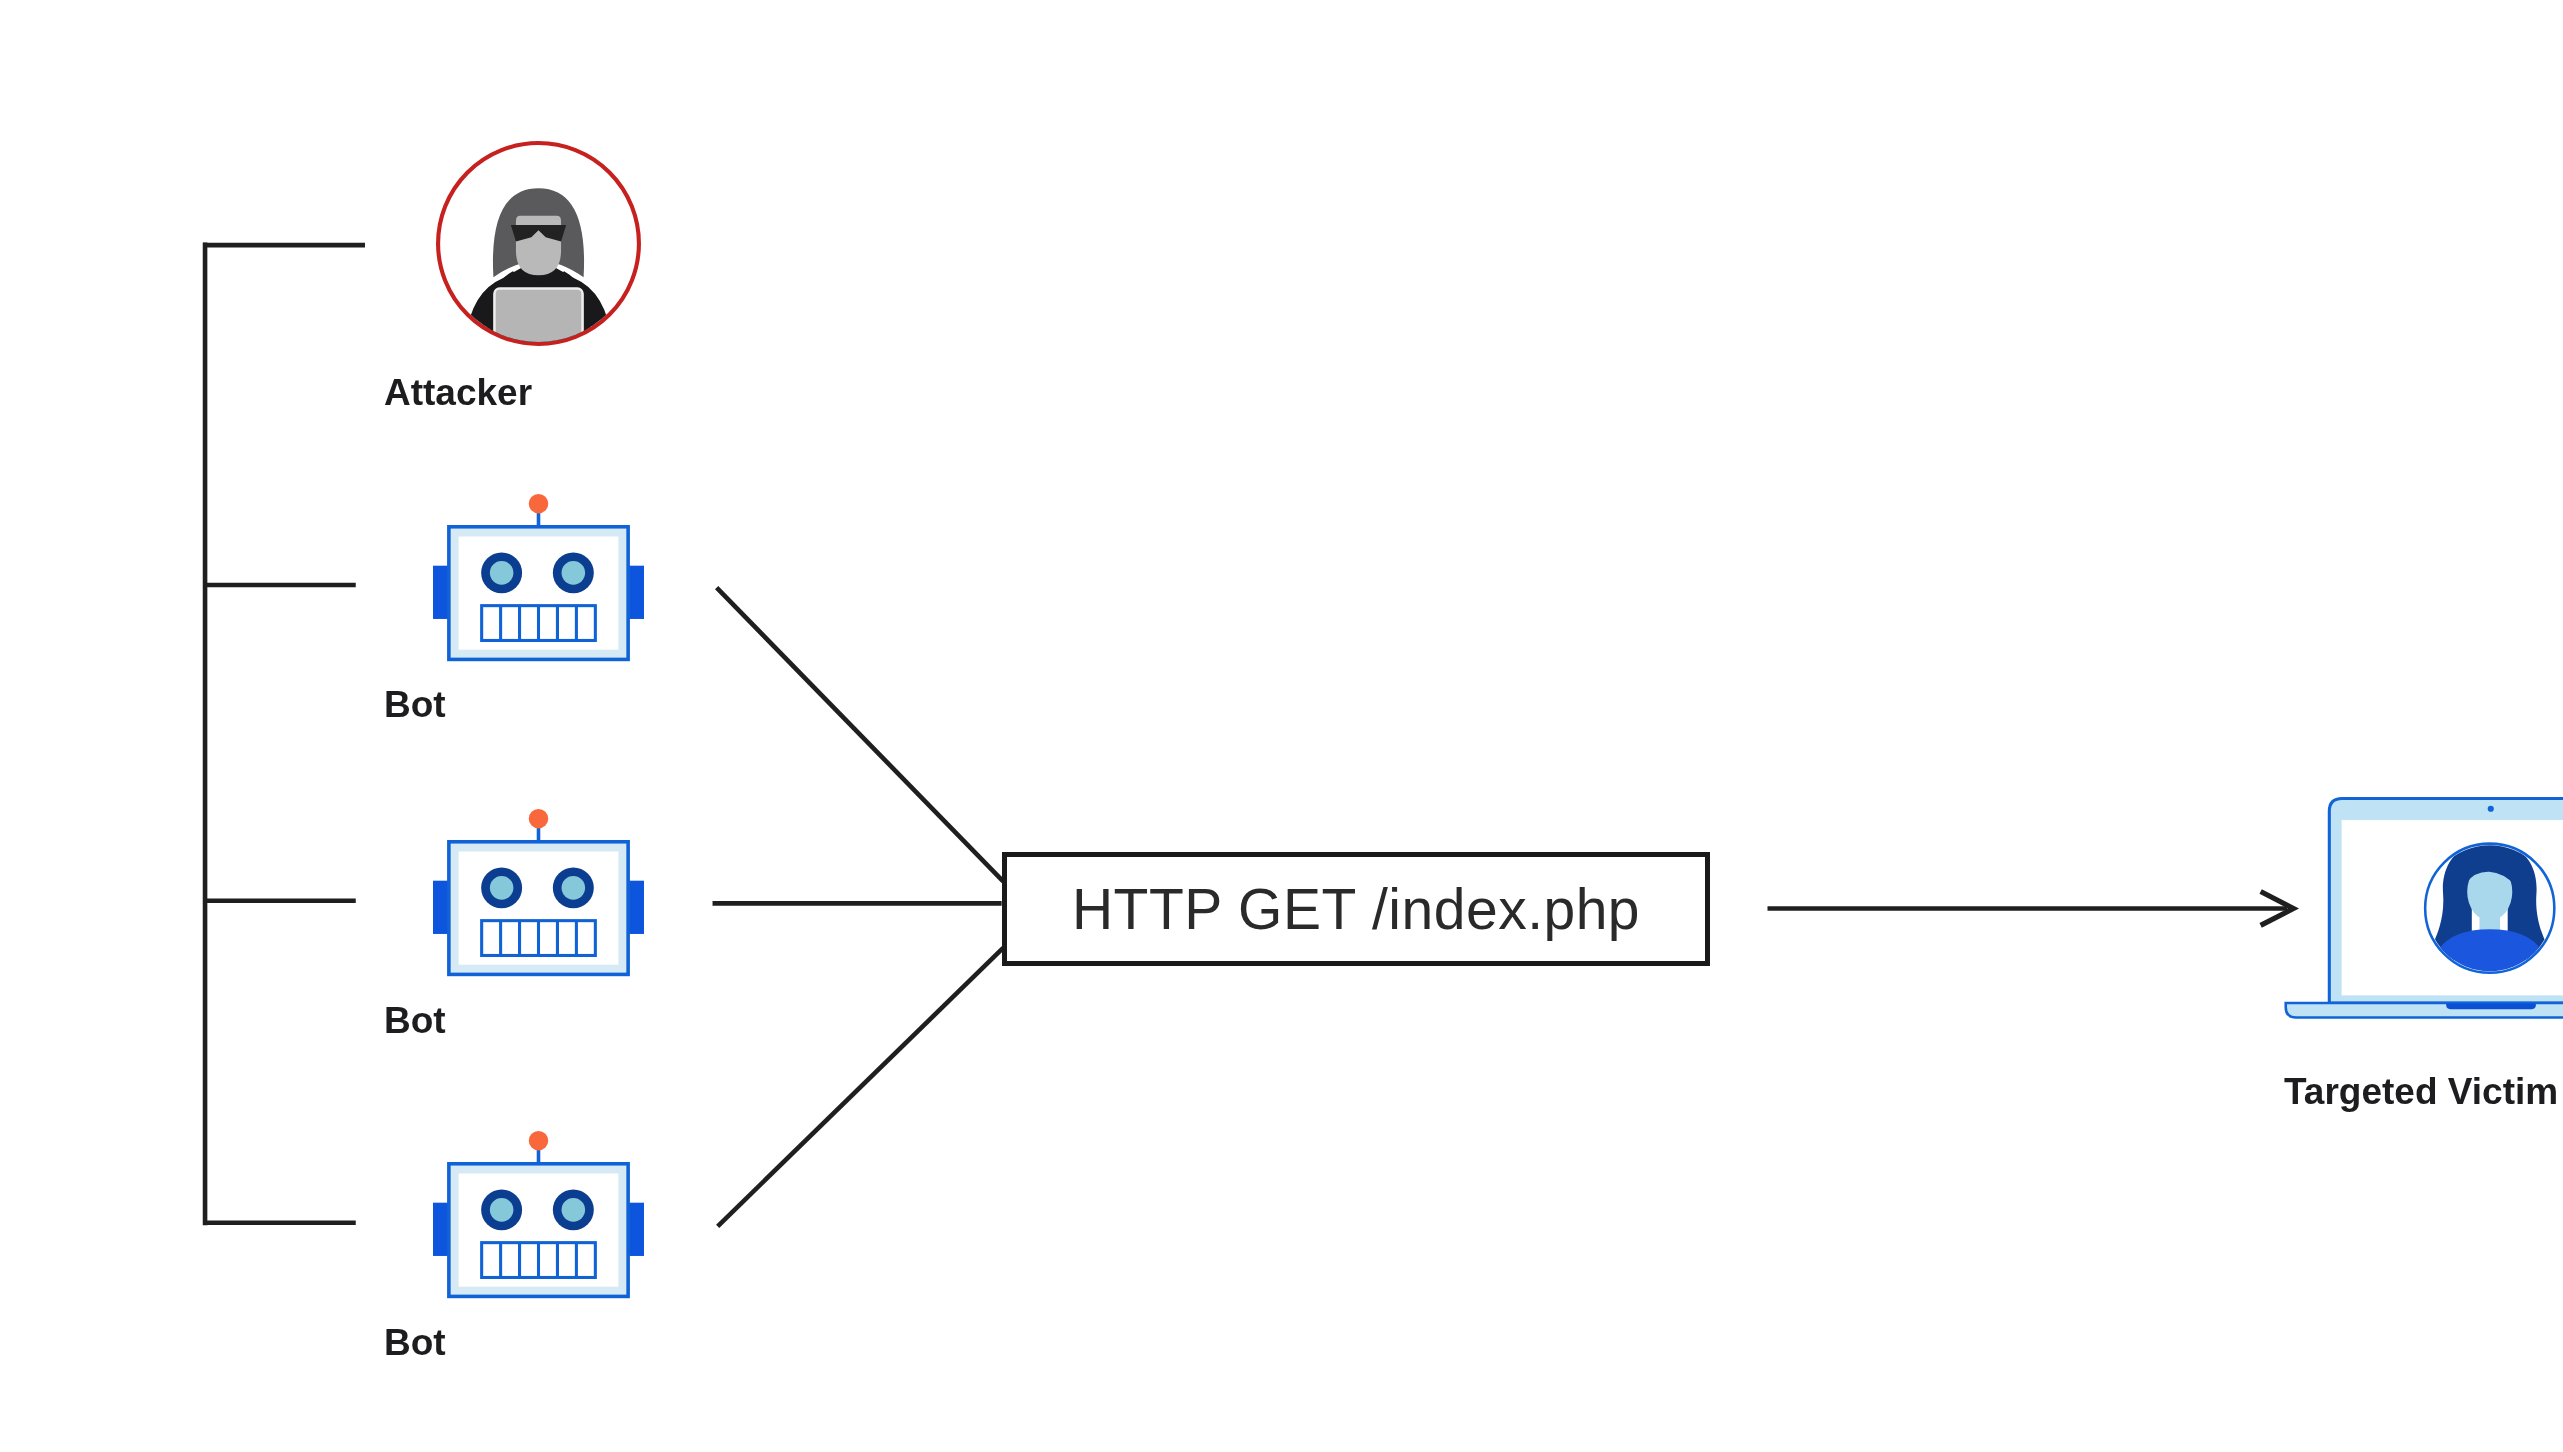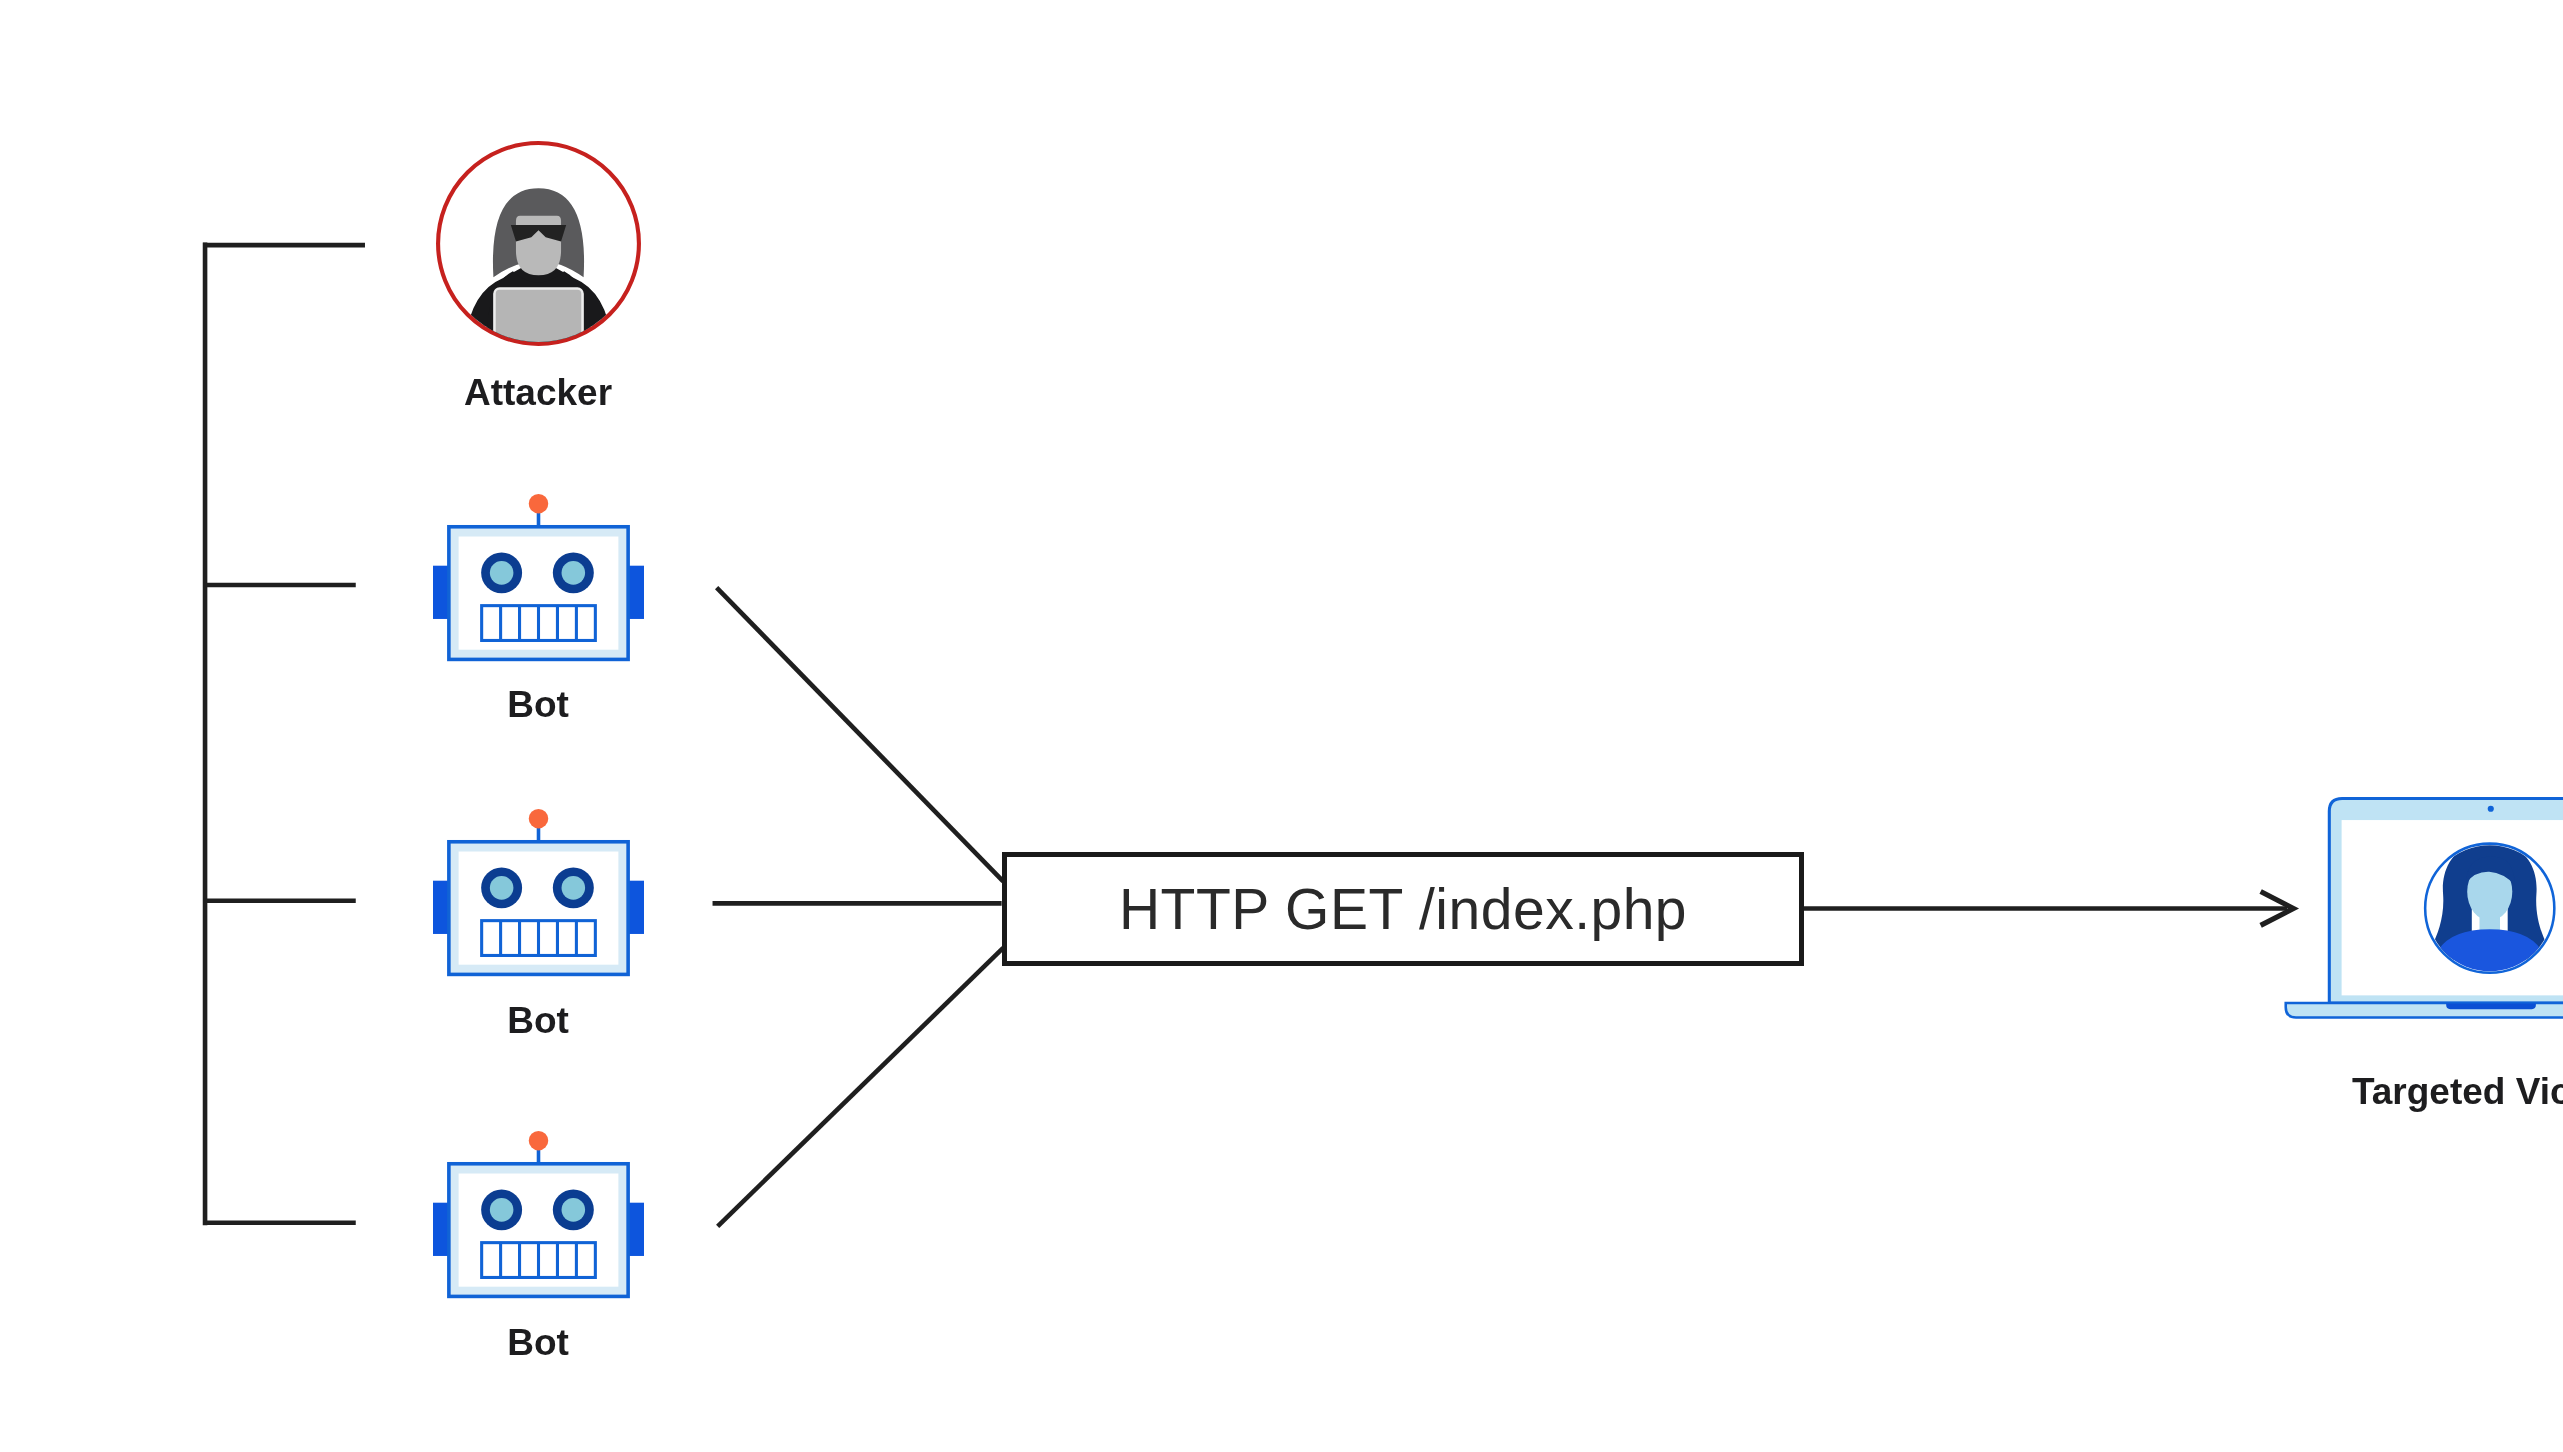--- a/index.html
+++ b/index.html
@@ -18,32 +18,32 @@
     overflow: hidden;
   }
   #connectors {
     position: absolute;
     left: 0; top: 0;
     width: 2905px; height: 1453px;
   }
   .abs { position: absolute; }
   .node-label {
     position: absolute;
-    text-align: center;
+    text-align: left;
     font-weight: 700;
     font-size: 37px;
     color: #1d1d1f;
     line-height: 41px;
     white-space: nowrap;
   }
   .http-box {
     position: absolute;
     left: 1002px;
     top: 852px;
-    width: 802px;
+    width: 708px;
     height: 114px;
     box-sizing: border-box;
     border: 5.1px solid #1a1a1a;
     background: #ffffff;
     display: flex;
     align-items: center;
     justify-content: center;
   }
   .http-box .msg {
     font-size: 57px;

